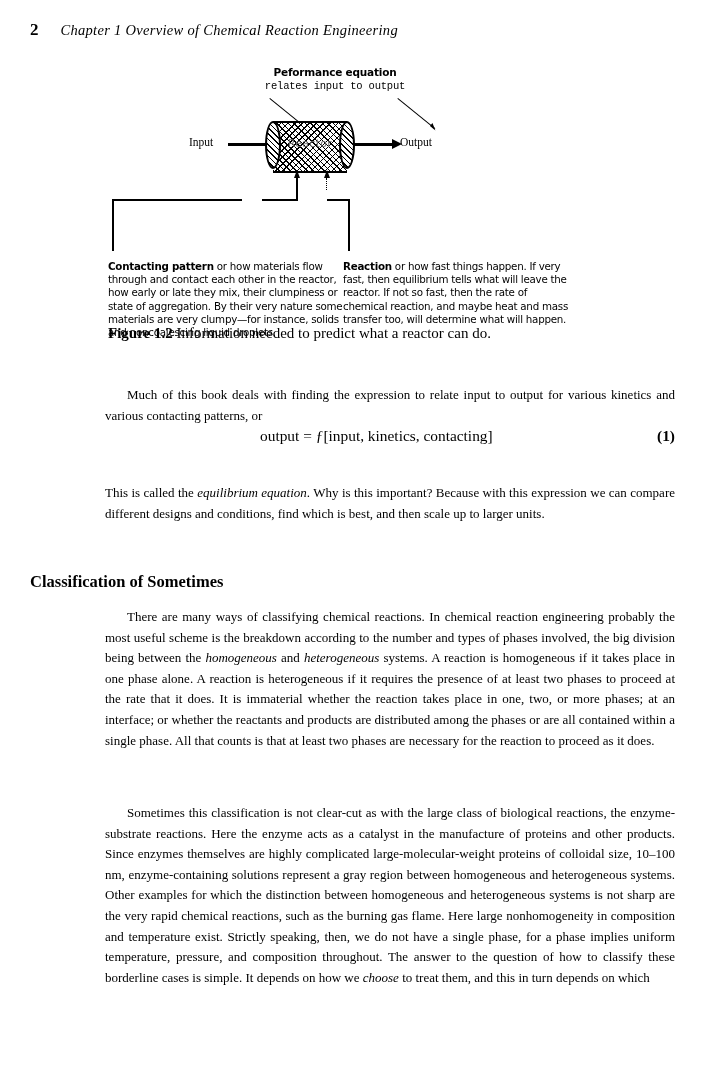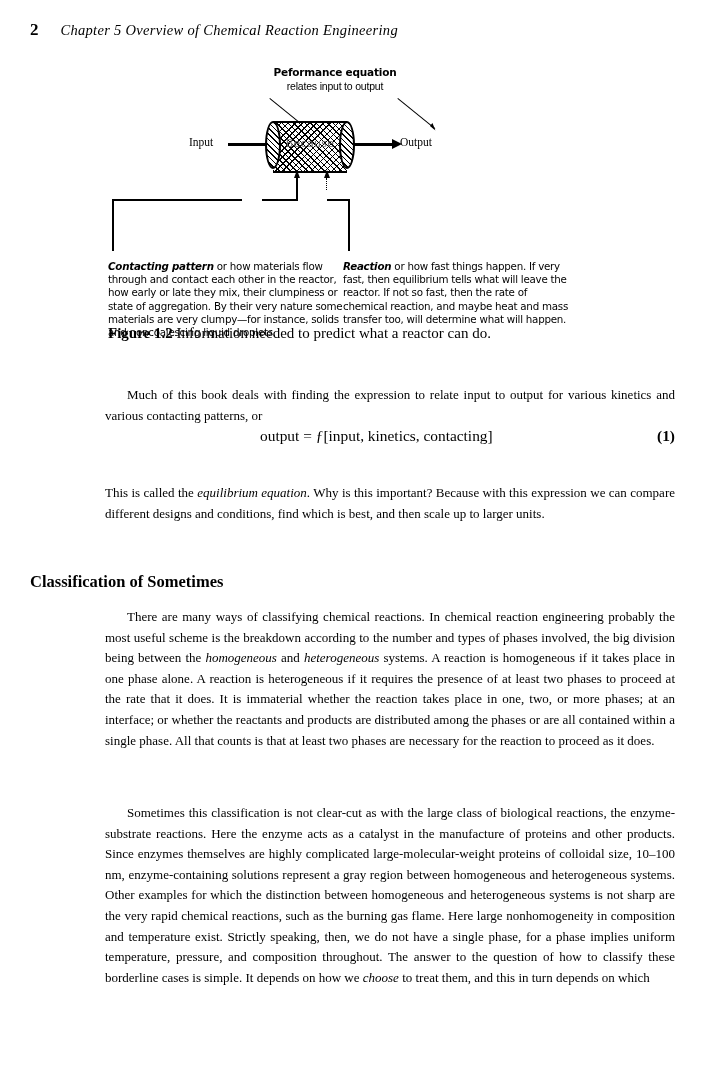--- a/index.html
+++ b/index.html
@@ -65,21 +65,21 @@
     font-weight: bold;
     font-size: 10.5px;
     letter-spacing: -0.2px;
   }
   .fig-subtitle {
     position: absolute;
     left: 185px;
     top: 14px;
     width: 300px;
     text-align: center;
-    font-family: Liberation Sans, sans-serif;
+    font-family: Liberation Mono, monospace;
     font-size: 10.5px;
     letter-spacing: -0.2px;
   }
 
   
   .leader {
     position: absolute;
     background: #000;
     height: 1px;
     transform-origin: 0 0;
@@ -187,21 +187,21 @@
   }
 
   
   .note {
     position: absolute;
     font-family: "DejaVu Sans", sans-serif;
     font-size: 10.3px;
     line-height: 13.2px;
     letter-spacing: -0.25px;
   }
-  .note b { font-weight: bold; font-style: italic; }
+  .note b { font-weight: bold; }
   .note-left { left: 108px; top: 194px; width: 235px; }
   .note-right { left: 343px; top: 194px; width: 230px; }
 
   
   .fig-caption {
     position: absolute;
     left: 108px;
     top: 325px;
     width: 560px;
     font-family: "Liberation Serif", serif;
@@ -260,21 +260,21 @@
   .para-there { top: 594px; }
   .para-sometimes { top: 790px; }
 </style>
 </head>
 <body>
 
 <div class="page">
 
   <div class="runhead">
     <span class="folio">2</span>
-    <span class="chaptitle">Chapter 5 Overview of Chemical Reaction Engineering</span>
+    <span class="chaptitle">Chapter 1 Overview of Chemical Reaction Engineering</span>
   </div>
 
   <div class="figure">
 
     <div class="fig-title">Peformance equation</div>
     <div class="fig-subtitle">relates input to output</div>
 
     <div class="leader leader-l"></div>
     <div class="leader leader-r"></div>
     <div class="arrowhead ah-l"></div>
@@ -283,21 +283,21 @@
     <div class="io-label io-input">Input</div>
     <div class="io-arrow in"></div>
 
     <div class="io-label io-output">Output</div>
     <div class="io-arrow out"></div>
 
     <div class="reactor">
       <div class="body"></div>
       <div class="cap cap-left"></div>
       <div class="cap cap-right"></div>
-      <div class="rx-label">Because</div>
+      <div class="rx-label">Reactor</div>
     </div>
 
     <div class="up-arrow" style="left:294px; top:104px;"></div>
     <div class="conn" style="left:296px; top:112px; width:1.5px; height:22px;"></div>
     <div class="conn" style="left:262px; top:133px; width:36px; height:1.5px;"></div>
     <div class="conn" style="left:112px; top:133px; width:130px; height:1.5px;"></div>
     <div class="conn" style="left:112px; top:133px; width:1.5px; height:52px;"></div>
 
     <div class="up-arrow" style="left:324px; top:104px;"></div>
     <div class="conn" style="left:326px; top:112px; width:1.5px; height:12px; background:transparent; border-left:1.5px dotted #000;"></div>

